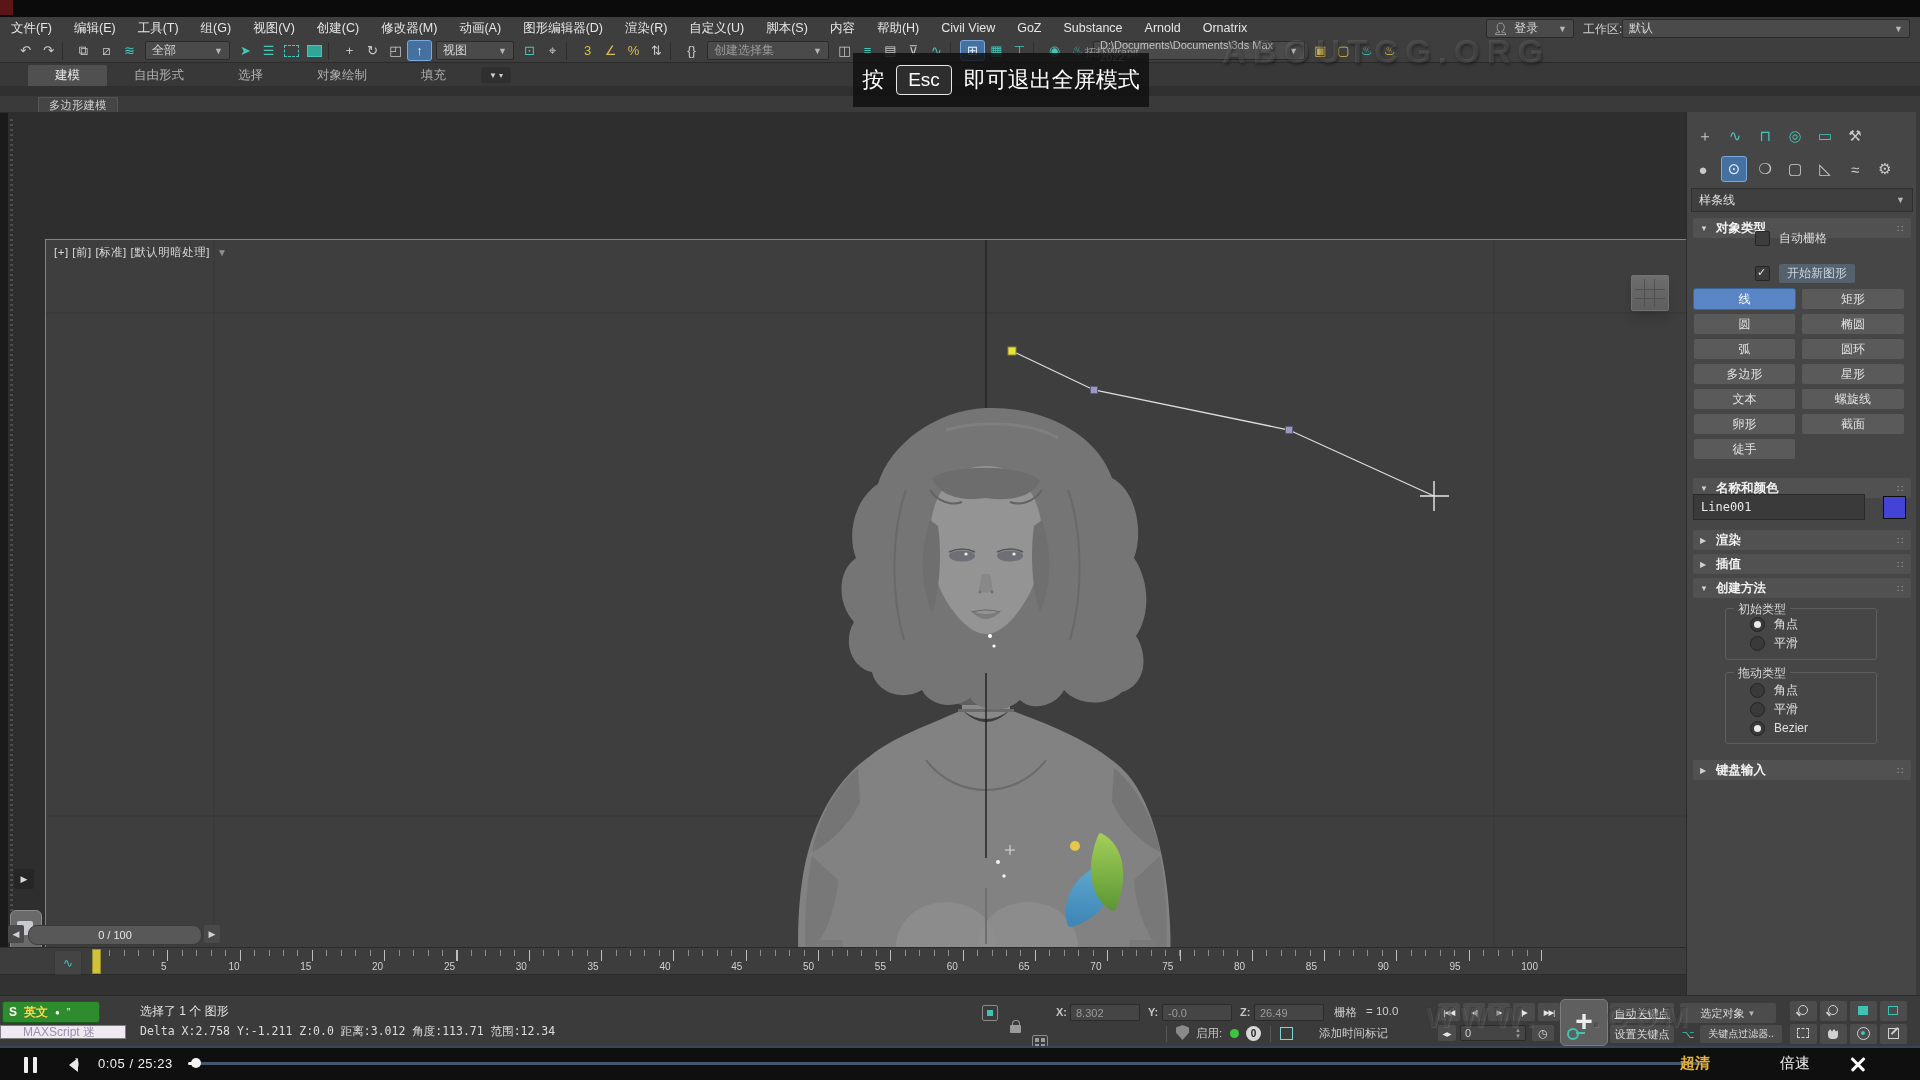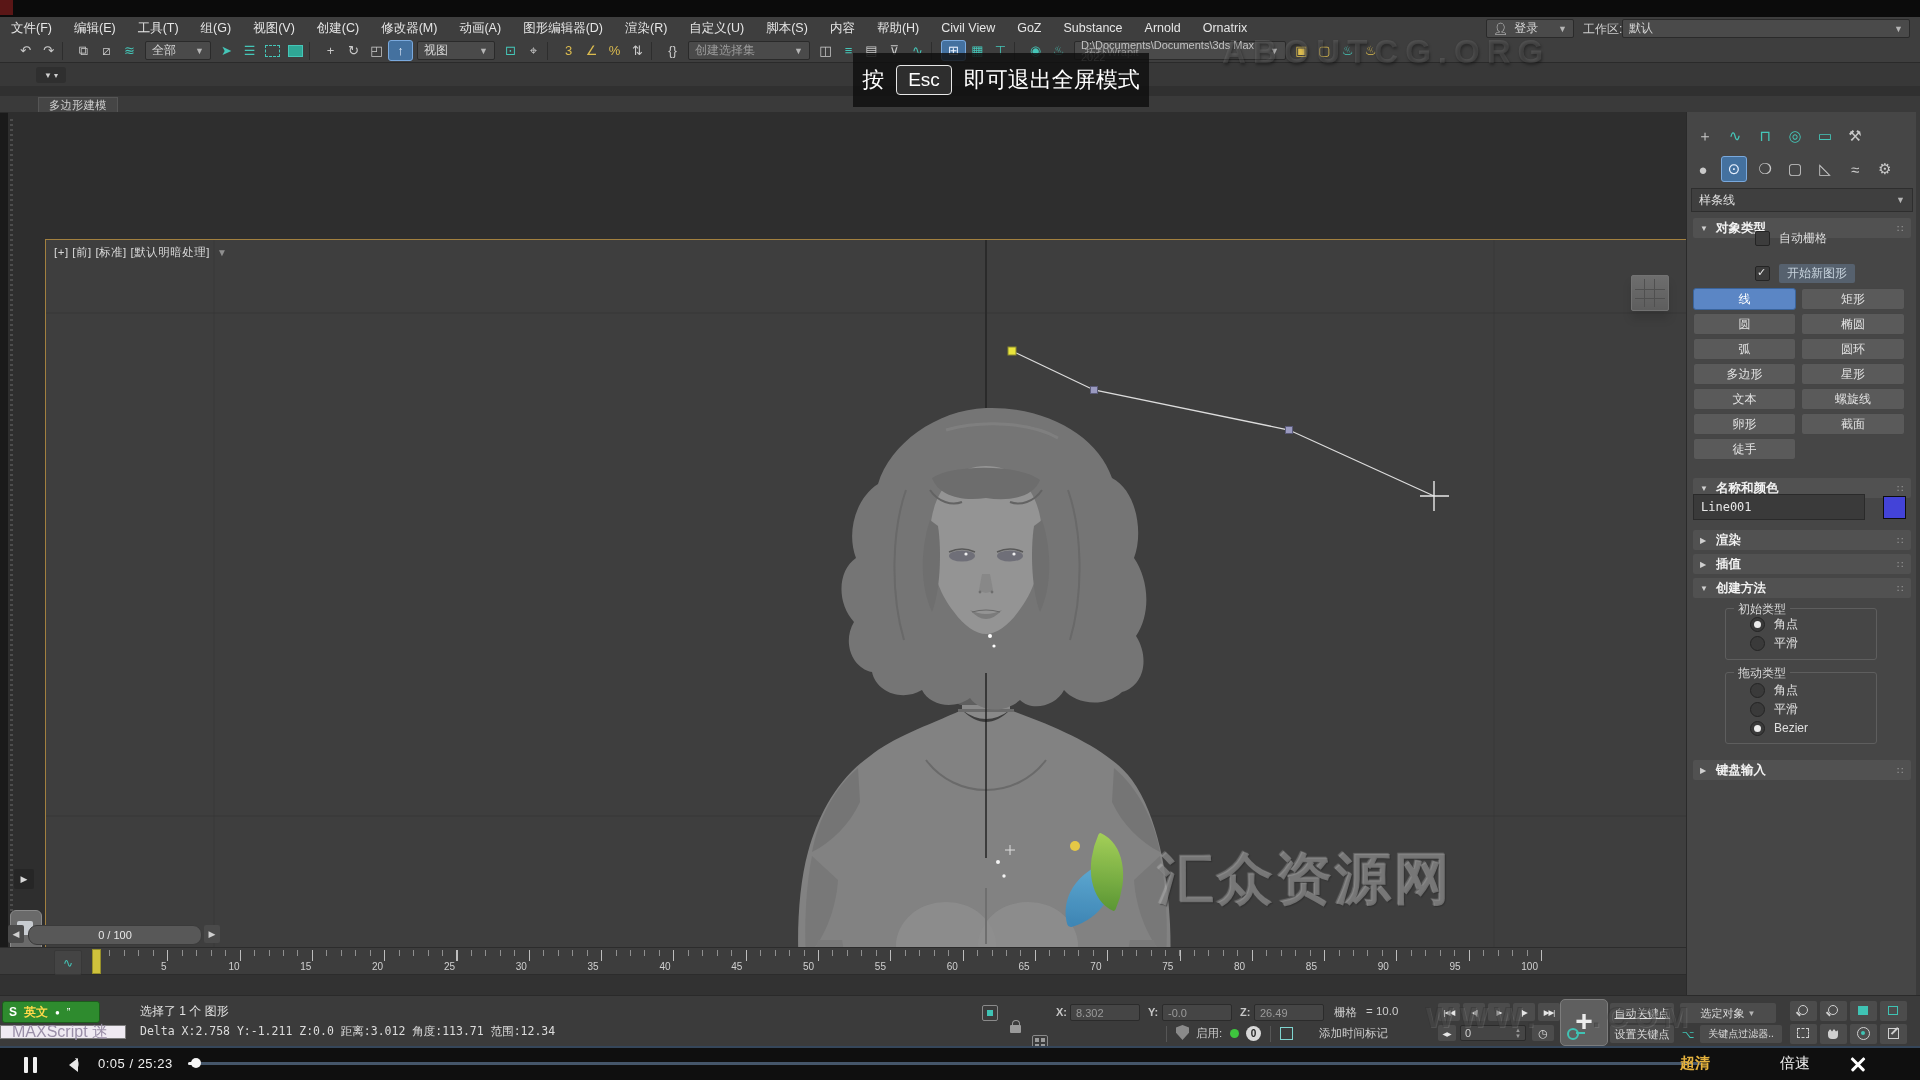--- a/index.html
+++ b/index.html
@@ -22,21 +22,21 @@
   #toolbar{left:0;top:39px;width:1920px;height:24px;background:#3e3e3e;border-bottom:1px solid #2a2a2a;display:flex;align-items:center;padding-left:14px;box-sizing:border-box;}
   .tgroup{display:flex;align-items:center;}
   .ti{width:23px;height:21px;display:flex;align-items:center;justify-content:center;font-size:13px;color:#c9c9c9;border-radius:3px;flex:none;}
   .ti.teal{color:#45c6b8;}
   .ti.yellow{color:#dcBC4f;color:#dcbc4f;}
   .ti.sep{width:7px;height:18px;border-left:1px solid #2d2d2d;border-radius:0;margin:0 2px;}
   .ti.blue-active{background:#44719f;border:1px solid #7aa9dd;color:#eaf2ff;height:19px;}
   .ti.dashedbox .glyph{width:13px;height:10px;border:1px dashed #45c6b8;display:block;}
   .ti.solidbox .glyph{width:13px;height:10px;border:1px solid #45c6b8;background:#2fa796;display:block;}
   .tb-dd{margin:0 4px;}
-  #filter-dd{width:66px;}
+  #filter-dd{width:85px;}
   #coord-dd{width:78px;}
   #namedset-fld{width:122px;color:#9a9a9a;}
   #path-dd{width:212px;font-size:11px;color:#c2c2c2;}
   #wrapit-label{left:1085px;top:45px;font-size:11px;color:#9a9a9a;}
   
   #ribbon-tabs{left:0;top:63px;width:1920px;height:23px;background:#383838;display:flex;align-items:flex-end;padding-left:28px;box-sizing:border-box;}
   .rtab{padding:0 27px;font-size:12.5px;color:#b2b2b2;line-height:21px;height:21px;}
   .rtab.active{background:#505050;color:#ececec;border-radius:2px 2px 0 0;}
   #ribbon-caret{width:30px;height:16px;background:#2f2f2f;border-radius:3px;margin:0 0 3px 8px;display:flex;align-items:center;justify-content:center;color:#cfcfcf;font-size:8px;gap:2px;}
   #ribbon-strip{left:0;top:86px;width:1920px;height:10px;background:#303030;}
@@ -83,21 +83,21 @@
   .tick-label{min-width:8px;text-align:center;}
   #frame-marker{left:92px;top:1px;width:9px;height:25px;background:#cfc23c;border:1px solid #97902a;box-sizing:border-box;}
   #below-ruler{left:0;top:975px;width:1920px;height:20px;background:#323232;}
   
   #statusbar{left:0;top:995px;width:1920px;height:51px;background:#3b3b3b;border-top:1px solid #2a2a2a;box-sizing:border-box;}
   #ime-box{left:2px;top:5px;width:98px;height:22px;background:#2e8b2e;border:1px solid #1c5c1c;border-radius:3px;display:flex;align-items:center;gap:7px;padding:0 6px;box-sizing:border-box;}
   #ime-logo{color:#fff;font-weight:bold;font-size:12px;}
   #ime-lang{color:#ffd94a;font-weight:bold;font-size:12px;}
   #ime-dot{color:#fff;font-size:8px;}
   #ime-quote{color:#fff;font-size:11px;}
-  #maxscript-fld{left:0;top:29px;width:126px;height:14px;background:#efeaf2;border:1px solid #7d7d7d;font-size:16px;color:#9a8fa8;display:flex;align-items:center;padding:0 11px;box-sizing:border-box;}
+  #maxscript-fld{left:0;top:29px;width:126px;height:14px;background:#efeaf2;border:1px solid #7d7d7d;font-size:12px;color:#9a8fa8;display:flex;align-items:center;padding:0 22px;box-sizing:border-box;}
   #sel-msg{left:140px;top:7px;font-size:12px;color:#e2e2e2;}
   #delta-msg{left:140px;top:28px;font-size:11.5px;color:#dcdcdc;font-family:"DejaVu Sans Mono","Liberation Mono",monospace;}
   .mini-ic{width:14px;height:14px;border:1px solid #8a8a8a;border-radius:2px;position:relative;}
   .mini-ic.teal-dot:before{content:"";position:absolute;inset:4px;background:#3fc3b4;}
   .mini-ic.xy:before{content:"";position:absolute;left:2px;top:2px;width:4px;height:4px;background:#9a9a9a;box-shadow:6px 0 #9a9a9a,0 6px #9a9a9a,6px 6px #9a9a9a;}
   .lock{width:11px;height:8px;background:#9a9a9a;border-radius:1px;position:relative;margin-top:6px;}
   .lock:before{content:"";position:absolute;left:1.5px;top:-5px;width:6px;height:5px;border:1.5px solid #9a9a9a;border-bottom:none;border-radius:4px 4px 0 0;}
   .coord-label{font-size:11px;color:#c6c6c6;font-weight:bold;}
   .coord-fld{width:70px;height:17px;background:#454545;border:1px solid #2b2b2b;border-radius:2px;font-size:11px;color:#9b9b9b;display:flex;align-items:center;padding:0 5px;box-sizing:border-box;}
   .sbar-sep{width:1px;height:16px;background:#565656;}
@@ -380,20 +380,28 @@
         <span class="glyph">♨</span>
       </span>
       <span class="ti yellow">
         <span class="glyph">♨</span>
       </span>
     </div>
 </div>
 <span class="abs" id="wrapit-label">拓扑Wrapit</span>
 
 <div class="abs" id="ribbon-tabs">
+  <div style="display:flex;align-items:flex-end;">
+
+  <span class="rtab active">建模</span>
+      <span class="rtab">自由形式</span>
+      <span class="rtab">选择</span>
+      <span class="rtab">对象绘制</span>
+      <span class="rtab">填充</span>
+    </div>
   <div id="ribbon-caret">
       <span>▼</span>
       <span>▾</span>
     </div>
 </div>
 <div class="abs" id="ribbon-strip"></div>
 <div class="abs" id="ribbon-panelrow"></div>
 <div class="abs" id="poly-label">多边形建模</div>
 
 <div class="abs" id="workspace">
@@ -481,21 +489,20 @@
     </div>
     <div class="abs" id="viewgrid-ghost"></div>
     <div class="abs" id="tripod-z"></div>
     <div class="abs" id="tripod-x"></div>
 
     <div class="abs" id="wm-logo">
       <div class="leaf-blue"></div>
       <div class="leaf-green"></div>
       <div class="dot-yellow"></div>
     </div>
-    <div class="abs ghost" id="wm-text">汇众资源网</div>
   </div>
 
   <div class="abs" id="open-panel-btn">▶</div>
   <div class="abs" id="float-handle-btn"></div>
 </div>
 
 <div class="abs" id="frame-row">
   <div class="abs nav-arrow-btn" style="left:8px;top:0;">◀</div>
   <div class="abs" id="frame-field">
       <span>0 / 100</span>

